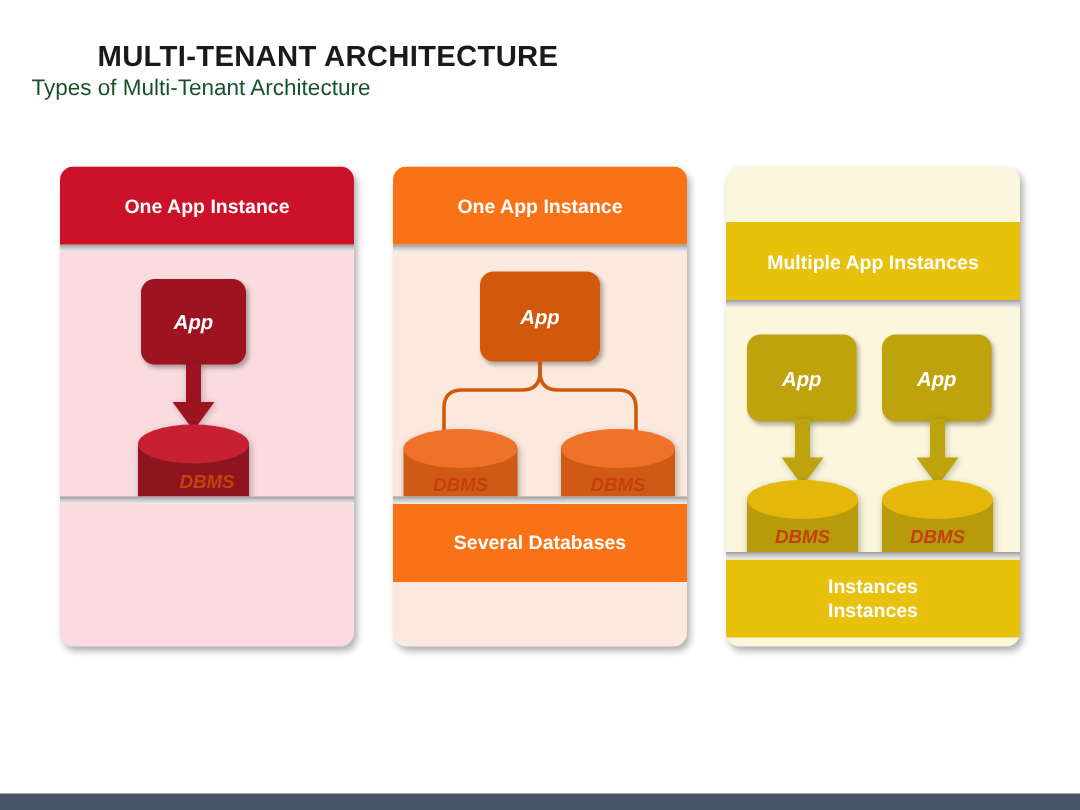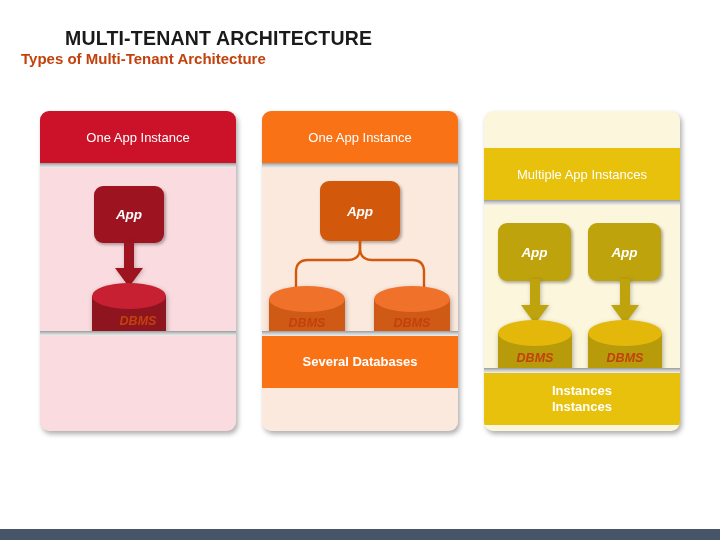--- a/index.html
+++ b/index.html
@@ -25,22 +25,22 @@
     letter-spacing: 0.2px;
     color: #1a1a1a;
     white-space: nowrap;
     margin-left: 44px;
   }
   .slide-subtitle {
     position: absolute;
     left: 21px;
     top: 50px;
     font-size: 15px;
-    font-weight: bold;
-    color: #c2410c;
+    font-weight: normal;
+    color: #14532d;
     white-space: nowrap;
   }
 
   
   .panels {
     position: absolute;
     left: 0;
     top: 111px;
     width: 720px;
     height: 320px;
@@ -58,21 +58,21 @@
   .panel-0 { left: 40px; }
   .panel-1 { left: 262px; }
   .panel-2 { left: 484px; }
 
   .panel-header {
     height: 52px;
     display: flex;
     align-items: center;
     justify-content: center;
     color: #ffffff;
-    font-weight: normal;
+    font-weight: bold;
     font-size: 13px;
     text-align: center;
     padding: 0 6px;
     box-sizing: border-box;
     position: relative;
     z-index: 3;
   }
   .divider {
     height: 5px;
     background: linear-gradient(to bottom, #9b9b9b 0%, #c9c9c9 45%, #efefef 100%);

